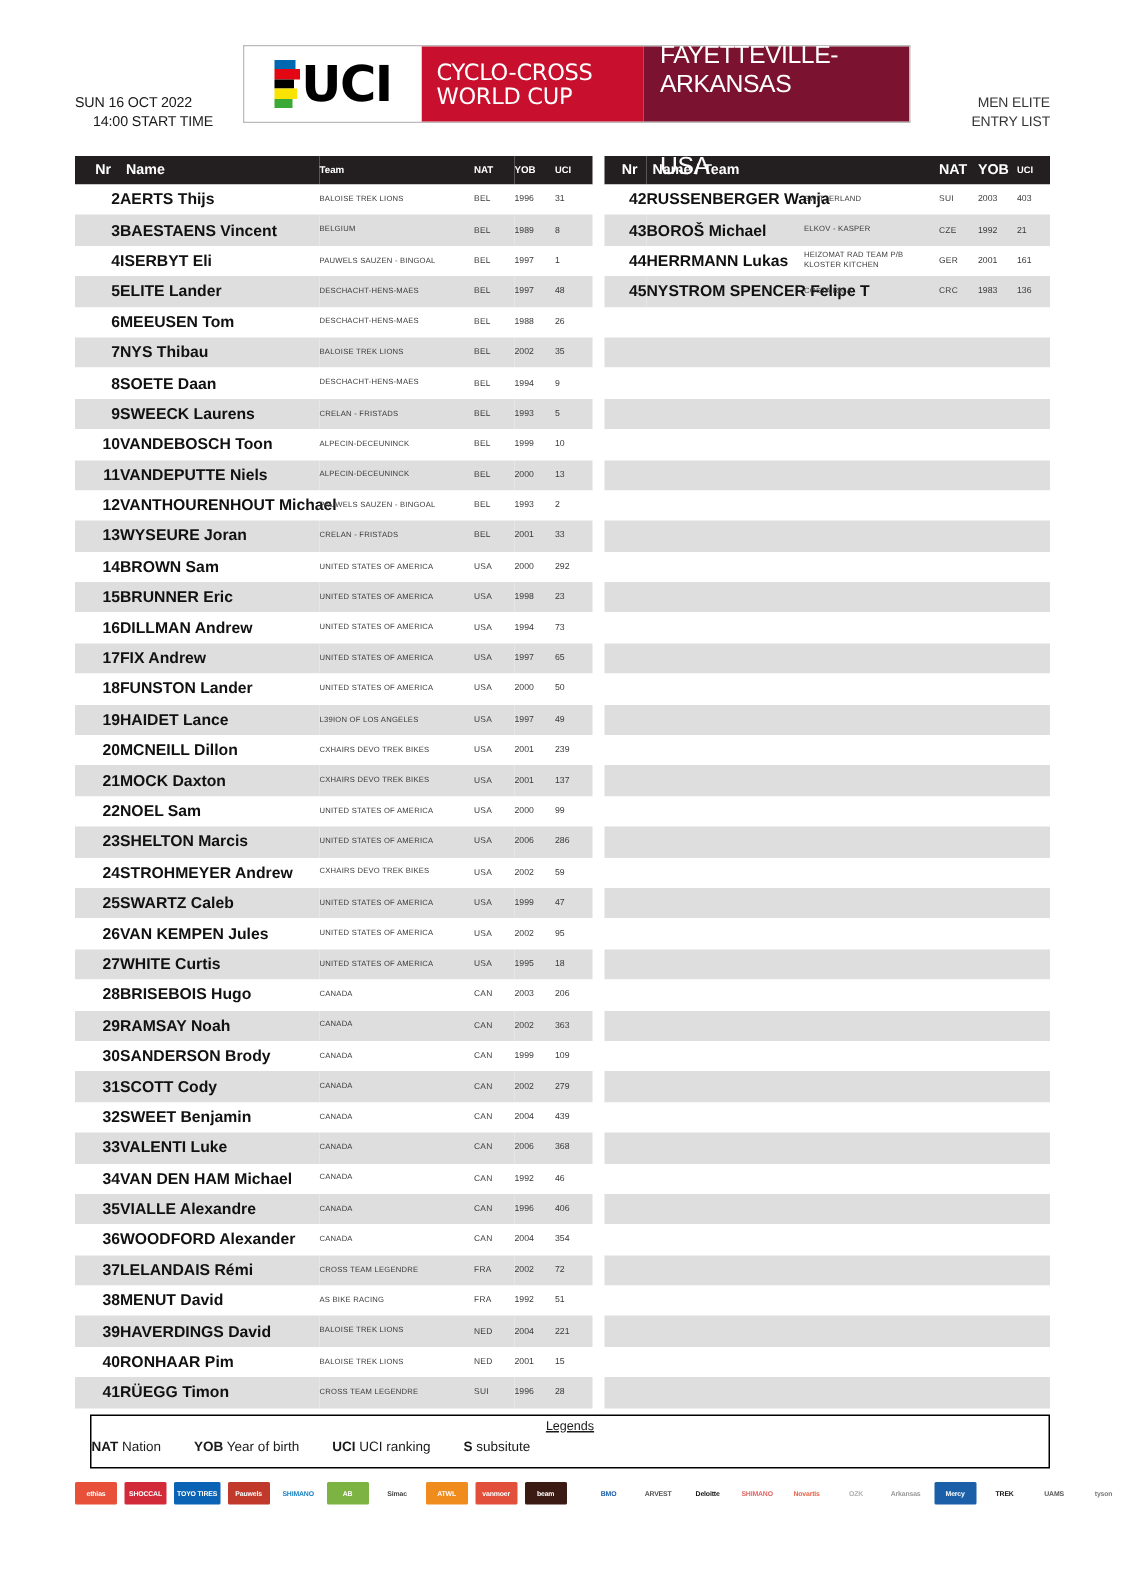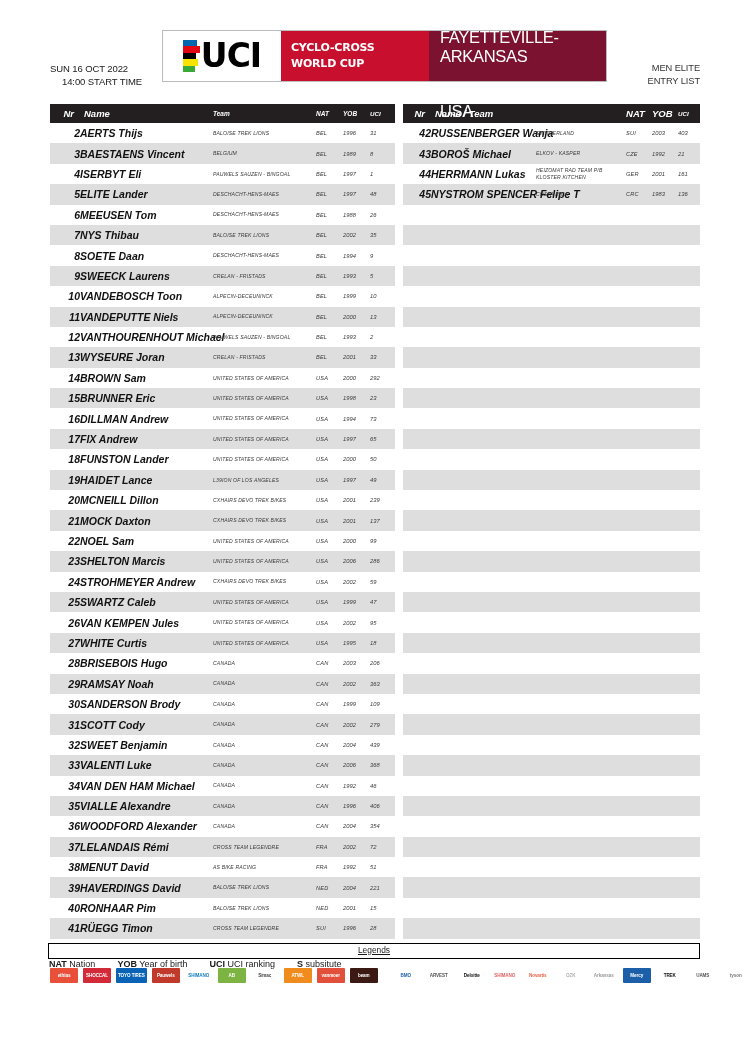--- a/index.html
+++ b/index.html
@@ -81,22 +81,22 @@
     width: 148px;
     background: #c8102e;
     color: #fff;
     display: flex;
     flex-direction: column;
     justify-content: center;
     padding-left: 10px;
     box-sizing: border-box;
   }
   .banner-red div {
-    font-size: 11px;
-    font-weight: bold;
+    font-size: 15px;
+    font-weight: normal;
     line-height: 16px;
     letter-spacing: -0.2px;
     font-family: "DejaVu Sans", sans-serif;
   }
   .banner-dark {
     flex: 1;
     background: #7b1230;
     color: #fff;
     display: flex;
     flex-direction: column;
@@ -130,21 +130,20 @@
     color: #333;
     letter-spacing: -0.1px;
   }
 
   
   .columns {
     margin: 6px 50px 0 50px;
     display: flex;
     gap: 8px;
     align-items: flex-end;
-    font-style: italic;
   }
   .col { }
   .col-left { width: 345px; }
   .col-right { width: 297px; }
 
   table.lst {
     width: 100%;
     border-collapse: collapse;
     table-layout: fixed;
   }
@@ -236,23 +235,23 @@
   .col-right .th-name { padding-left: 4px !important; }
 
   
   .filler { width: 100%; }
   .filler div { height: 20.4px; }
   .filler div.even { background: #dedede; }
   .filler div.odd { background: #ffffff; }
 
   
   .legends {
-    margin: 4px 50px 0 48px;
+    margin: 4px 50px 0 60px;
     border: 1.6px solid #000;
-    height: 16px;
+    height: 36px;
     position: relative;
     box-sizing: border-box;
   }
   .legends-title {
     position: absolute;
     top: 1px;
     left: 0;
     right: 0;
     text-align: center;
     font-size: 8.4px;

